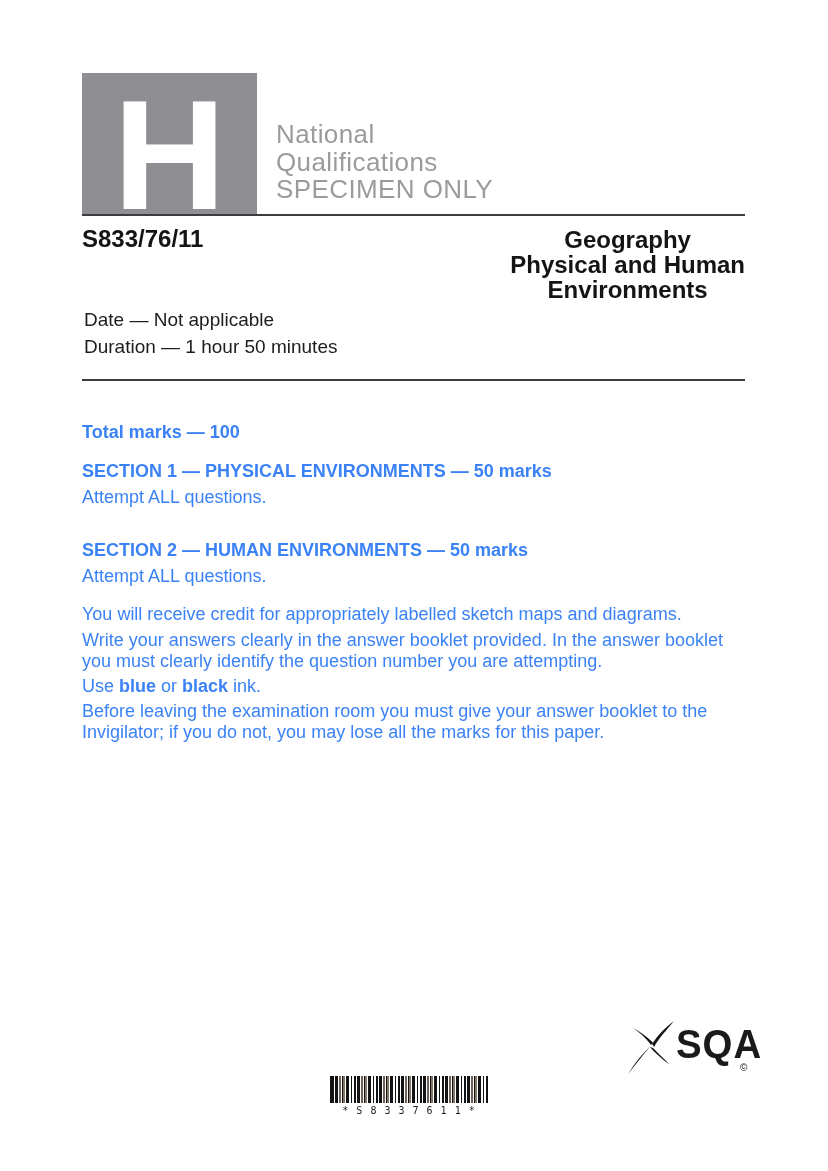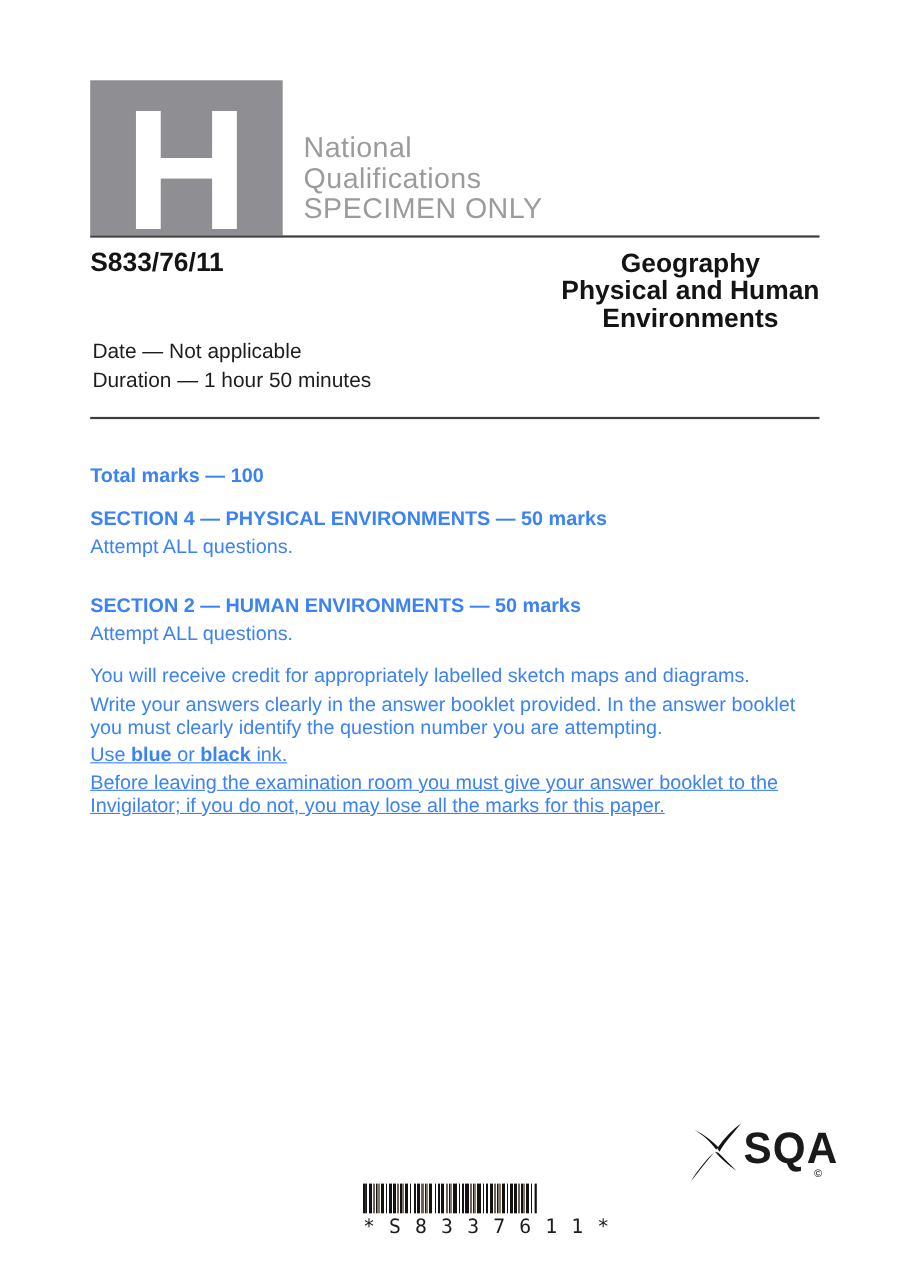--- a/index.html
+++ b/index.html
@@ -50,21 +50,21 @@
   
   .content {
     position:absolute; left:82px; top:422px; width:666px;
     font-size:18px; line-height:21px; color:#3b82f6;
   }
   .content .bold { font-weight:bold; }
   .mt-section { margin-top:18px; }
   .mt-inst { margin-top:5px; }
   .mt-section2 { margin-top:32px; }
   .mt-note { margin-top:17px; }
-  .mt-para { margin-top:4px;text-decoration:underline; }
+  .mt-para { margin-top:4px; }
   .mt-para5 { margin-top:5px; }
   
   .sqa-logo { position:absolute; left:628px; top:1016px; width:122px; height:62px;font-weight:bold; }
   .sqa-mark { position:absolute; left:0; top:4px; width:46px; height:54px; }
   .sqa-text {
     position:absolute; left:48px; top:8px;
     font-size:40px; line-height:40px; letter-spacing:1px;
     color:#1a1a1a; transform:scaleX(0.96); transform-origin:left;
   }
   .sqa-copyright {
@@ -77,21 +77,21 @@
     background:repeating-linear-gradient(90deg,
       #121212 0 2px, #ffffff 2px 3px, #121212 3px 6px, #ffffff 6px 7px,
       #6e6258 7px 9px, #ffffff 9px 10px, #121212 10px 11px, #837769 11px 13px,
       #ffffff 13px 14px, #121212 14px 17px, #ffffff 17px 19px, #121212 19px 20px,
       #ffffff 20px 22px);
     border-left:2px solid #121212; border-right:2px solid #121212;
   }
   .barcode-text {
     margin-top:2px;
     font-family:"DejaVu Sans Mono", monospace;
-    font-size:18px; letter-spacing:1px; color:#1d1d1d; white-space:nowrap;
+    font-size:10px; letter-spacing:1px; color:#1d1d1d; white-space:nowrap;
   }
 </style>
 </head>
 <body>
 
 <div class="page">
 
   <div class="h-box"></div>
   <div class="h-letter">H</div>
 
@@ -111,21 +111,21 @@
   </div>
 
   <div class="meta-line meta-date">Date — Not applicable</div>
   <div class="meta-line meta-duration">Duration — 1 hour 50 minutes</div>
 
   <div class="rule rule-divider"></div>
 
   <div class="content">
     <p class="bold">Total marks — 100</p>
 
-    <p class="bold mt-section">SECTION 4 — PHYSICAL ENVIRONMENTS — 50 marks</p>
+    <p class="bold mt-section">SECTION 1 — PHYSICAL ENVIRONMENTS — 50 marks</p>
     <p class="mt-inst">Attempt ALL questions.</p>
 
     <p class="bold mt-section2">SECTION 2 — HUMAN ENVIRONMENTS — 50 marks</p>
     <p class="mt-inst">Attempt ALL questions.</p>
 
     <p class="mt-note">You will receive credit for appropriately labelled sketch maps and diagrams.</p>
     <p class="mt-para5">Write your answers clearly in the answer booklet provided. In the answer booklet you must clearly identify the question number you are attempting.</p>
 
     <p class="mt-para"><span>Use </span><span class="bold">blue</span><span> or </span><span class="bold">black</span><span> ink.</span></p>
 

